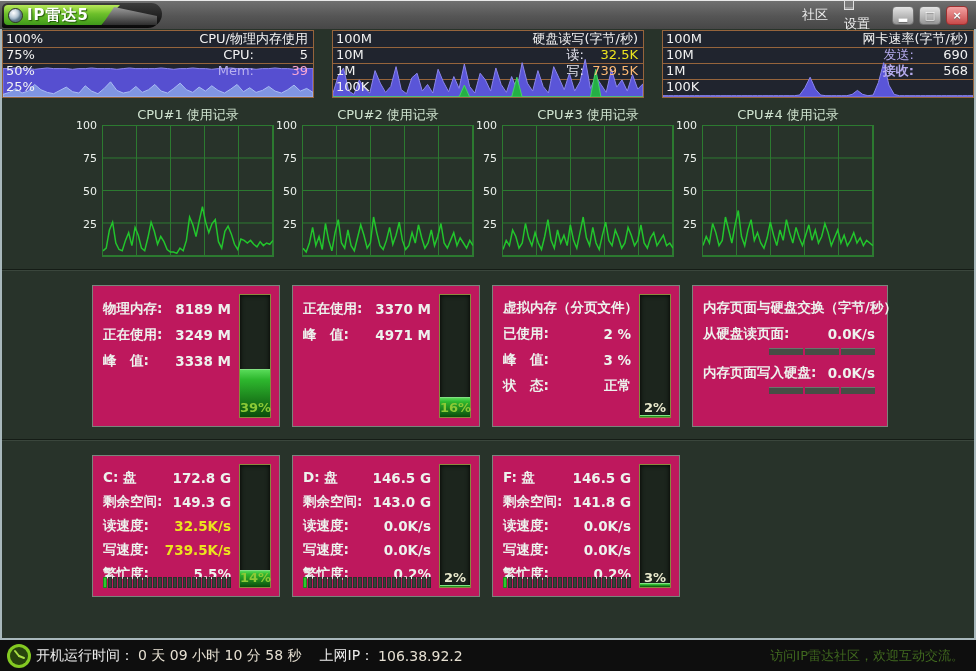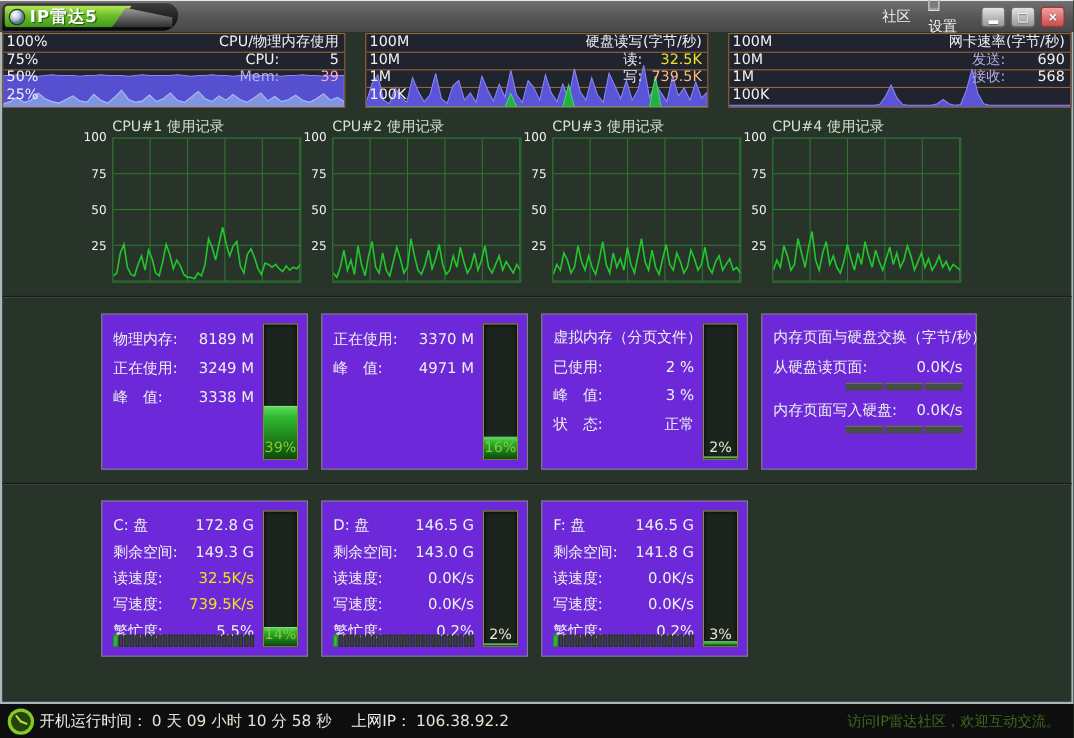--- a/index.html
+++ b/index.html
@@ -53,37 +53,37 @@
   .tabbar { display:flex; align-items:flex-end; gap:3px; padding:4px 0 0 26px;
             border-bottom:2px solid #2f7d33; height:28px; }
   .tab { height:22px; line-height:22px; padding:0 26px 0 13px; font-size:13px; letter-spacing:1px;
          color:#d9f1f1; background:linear-gradient(#3397ad,#1f6476);
          clip-path:polygon(0 0,calc(100% - 17px) 0,100% 100%,0 100%); cursor:pointer; }
   .tab.active { background:linear-gradient(#74c25e,#2e8b2e); color:#fff; }
 
   
   .cpu-row { display:flex; gap:6px; padding:8px 0 0 78px; }
   .cpu-group { width:194px; }
-  .cpu-title { margin-left:22px; width:172px; color:#cfe3cf;
+  .cpu-title { margin-left:22px; width:172px; text-align:center; color:#cfe3cf;
                font-size:13px; height:19px; }
   .cpu-body { display:flex; }
   .cpu-ticks { width:22px; position:relative; height:132px; }
   .cpu-tick { position:absolute; right:5px; font-size:11px; color:#eef3ee; transform:translateY(-50%); }
   .cpu-plot { position:relative; width:172px; height:132px; border:1px solid #2c7a30;
       background-image:linear-gradient(to right,#2c7a30 1px,transparent 1px),
                        linear-gradient(to bottom,#2c7a30 1px,transparent 1px);
       background-size:20% 100%,100% 25%; background-position:-1px 0,0 -1px; }
   .cpu-svg { position:absolute; inset:0; width:100%; height:100%; }
 
   .section-sep { height:2px; background:#151c16; border-bottom:1px solid #3a463c; margin-top:12px; }
 
   
   .panel-row { display:flex; gap:12px; padding-left:90px; margin-top:14px; }
-  .panel { width:188px; height:142px; background:#6d28d9; border:1px solid #79847b;
-           position:relative; padding:10px 8px 8px 10px; font-size:13.5px; color:#edf2ed; }
+  .panel { width:188px; height:142px; background:#be185d; border:1px solid #79847b;
+           position:relative; padding:10px 8px 8px 10px; font-size:13.5px; color:#edf2ed;font-weight:bold; }
   .panel.wide { width:196px; }
   .panel-content { margin-right:40px; }
   .panel-content.full { margin-right:4px; }
   .p-title { height:25px; line-height:22px; white-space:nowrap; }
   .p-row { display:flex; height:26px; align-items:center; }
   .p-row.tight { height:24px; }
   .p-label { white-space:pre; }
   .p-value { flex:1; text-align:right; white-space:nowrap; }
   .gauge { position:absolute; top:8px; right:8px; bottom:8px; width:32px;
            border:1px solid #8a8a3e; background:#1c251d; box-shadow:inset 0 0 5px #000; }
@@ -185,21 +185,21 @@
         <span class="mini-ylabel" style="top: 0px;">100M</span>
         <span class="mini-ylabel" style="top: 16px;">10M</span>
         <span class="mini-ylabel" style="top: 32px;">1M</span>
         <span class="mini-ylabel" style="top: 48px;">100K</span>
         <div class="mini-row" style="top: 0px;">网卡速率(字节/秒)</div>
         <div class="mini-row" style="top: 16px;">
           <span style="color: rgb(180, 170, 236);">发送:</span>
           <span class="mini-val" style="color: rgb(242, 242, 242);">690</span>
         </div>
         <div class="mini-row" style="top: 32px;">
-          <span style="color: rgb(180, 170, 236);">接收:</span>
+          <span style="color: rgb(180, 170, 236); font-weight: bold;">接收:</span>
           <span class="mini-val" style="color: rgb(242, 242, 242);">568</span>
         </div>
       </div>
     </div>
   <div class="cpu-row" id="cpu-row">
       <div class="cpu-group">
         <div class="cpu-title">CPU#1 使用记录</div>
         <div class="cpu-body">
           <div class="cpu-ticks">
             <span class="cpu-tick" style="top: 0%;">100</span>

